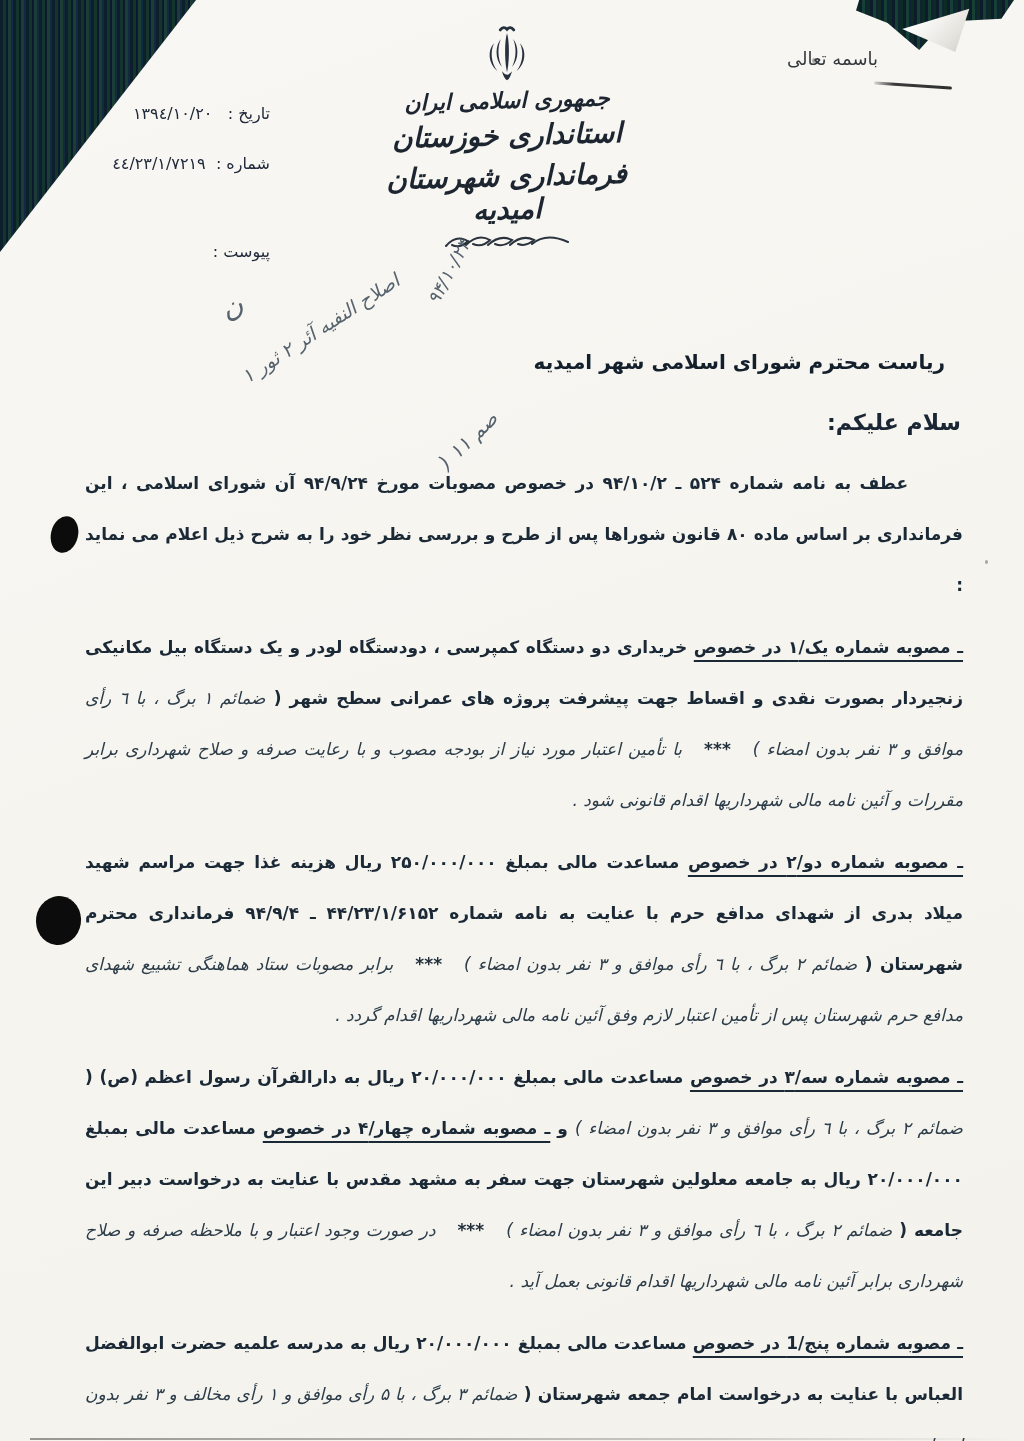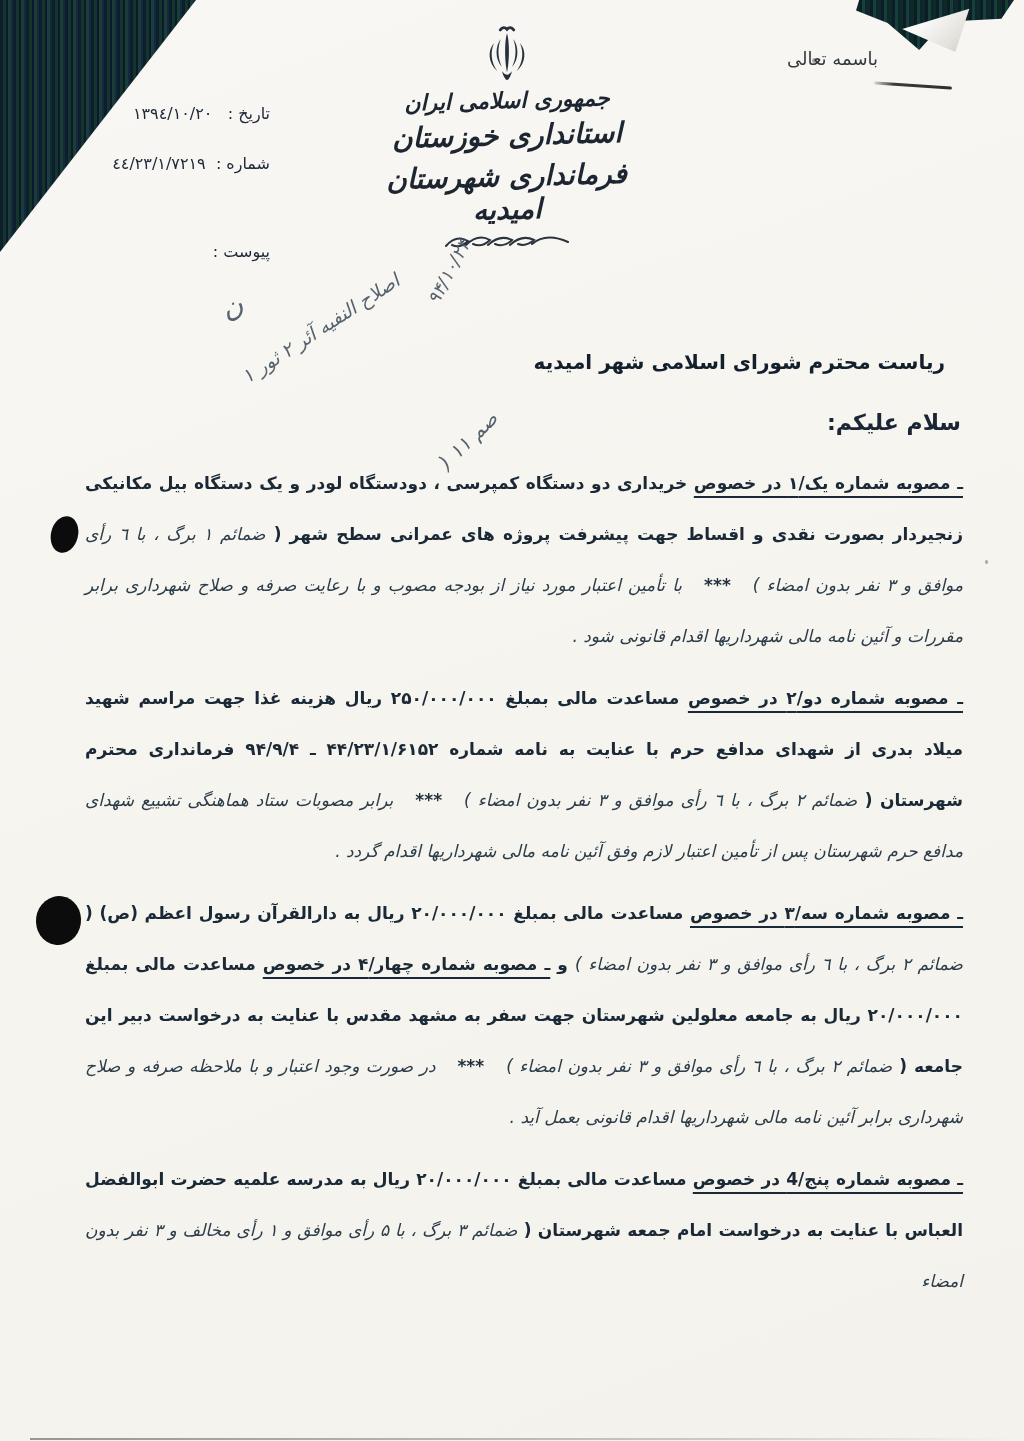--- a/index.html
+++ b/index.html
@@ -136,19 +136,20 @@
 
   <div class="hw hw-mark">ن</div>
   <div class="hw hw-line1">اصلاح النفیه آئر ۲ ثور ۱</div>
   <div class="hw hw-date">۹۴/۱۰/۲۴</div>
   <div class="hw hw-line3">صم ۱۱ (</div>
 
   <div class="recipient">ریاست محترم شورای اسلامی شهر امیدیه</div>
   <div class="salutation">سلام علیکم:</div>
 
   <div class="letter-body">
+      <div class="para indent"><span class="seg-normal">عطف به نامه شماره ۵۲۴ ـ ۹۴/۱۰/۲ در خصوص مصوبات مورخ ۹۴/۹/۲۴ آن شورای اسلامی ، این فرمانداری بر اساس ماده ۸۰ قانون شوراها پس از طرح و بررسی نظر خود را به شرح ذیل اعلام می نماید :</span></div>
       <div class="para"><span class="seg-underline">ـ مصوبه شماره یک/۱ در خصوص</span><span class="seg-normal"> خریداری دو دستگاه کمپرسی ، دودستگاه لودر و یک دستگاه بیل مکانیکی زنجیردار بصورت نقدی و اقساط جهت پیشرفت پروژه های عمرانی سطح شهر ( </span><span class="seg-italic">ضمائم ۱ برگ ، با ٦ رأی موافق و ۳ نفر بدون امضاء )</span><span class="seg-stars">***</span><span class="seg-italic">با تأمین اعتبار مورد نیاز از بودجه مصوب و با رعایت صرفه و صلاح شهرداری برابر مقررات و آئین نامه مالی شهرداریها اقدام قانونی شود .</span></div>
       <div class="para"><span class="seg-underline">ـ مصوبه شماره دو/۲ در خصوص</span><span class="seg-normal"> مساعدت مالی بمبلغ ۲۵۰/۰۰۰/۰۰۰ ریال هزینه غذا جهت مراسم شهید میلاد بدری از شهدای مدافع حرم با عنایت به نامه شماره ۴۴/۲۳/۱/۶۱۵۲ ـ ۹۴/۹/۴ فرمانداری محترم شهرستان ( </span><span class="seg-italic">ضمائم ۲ برگ ، با ٦ رأی موافق و ۳ نفر بدون امضاء )</span><span class="seg-stars">***</span><span class="seg-italic">برابر مصوبات ستاد هماهنگی تشییع شهدای مدافع حرم شهرستان پس از تأمین اعتبار لازم وفق آئین نامه مالی شهرداریها اقدام گردد .</span></div>
       <div class="para"><span class="seg-underline">ـ مصوبه شماره سه/۳ در خصوص</span><span class="seg-normal"> مساعدت مالی بمبلغ ۲۰/۰۰۰/۰۰۰ ریال به دارالقرآن رسول اعظم (ص) ( </span><span class="seg-italic">ضمائم ۲ برگ ، با ٦ رأی موافق و ۳ نفر بدون امضاء )</span><span class="seg-normal"> و </span><span class="seg-underline">ـ مصوبه شماره چهار/۴ در خصوص</span><span class="seg-normal"> مساعدت مالی بمبلغ ۲۰/۰۰۰/۰۰۰ ریال به جامعه معلولین شهرستان جهت سفر به مشهد مقدس با عنایت به درخواست دبیر این جامعه ( </span><span class="seg-italic">ضمائم ۲ برگ ، با ٦ رأی موافق و ۳ نفر بدون امضاء )</span><span class="seg-stars">***</span><span class="seg-italic">در صورت وجود اعتبار و با ملاحظه صرفه و صلاح شهرداری برابر آئین نامه مالی شهرداریها اقدام قانونی بعمل آید .</span></div>
-      <div class="para"><span class="seg-underline">ـ مصوبه شماره پنج/4 در خصوص</span><span class="seg-normal"> مساعدت مالی بمبلغ ۲۰/۰۰۰/۰۰۰ ریال به مدرسه علمیه حضرت ابوالفضل العباس با عنایت به درخواست امام جمعه شهرستان ( </span><span class="seg-italic">ضمائم ۳ برگ ، با ۵ رأی موافق و ۱ رأی مخالف و ۳ نفر بدون امضاء</span></div>
+      <div class="para"><span class="seg-underline">ـ مصوبه شماره پنج/1 در خصوص</span><span class="seg-normal"> مساعدت مالی بمبلغ ۲۰/۰۰۰/۰۰۰ ریال به مدرسه علمیه حضرت ابوالفضل العباس با عنایت به درخواست امام جمعه شهرستان ( </span><span class="seg-italic">ضمائم ۳ برگ ، با ۵ رأی موافق و ۱ رأی مخالف و ۳ نفر بدون امضاء</span></div>
     </div>
 
 </div>
 
 </body></html>

